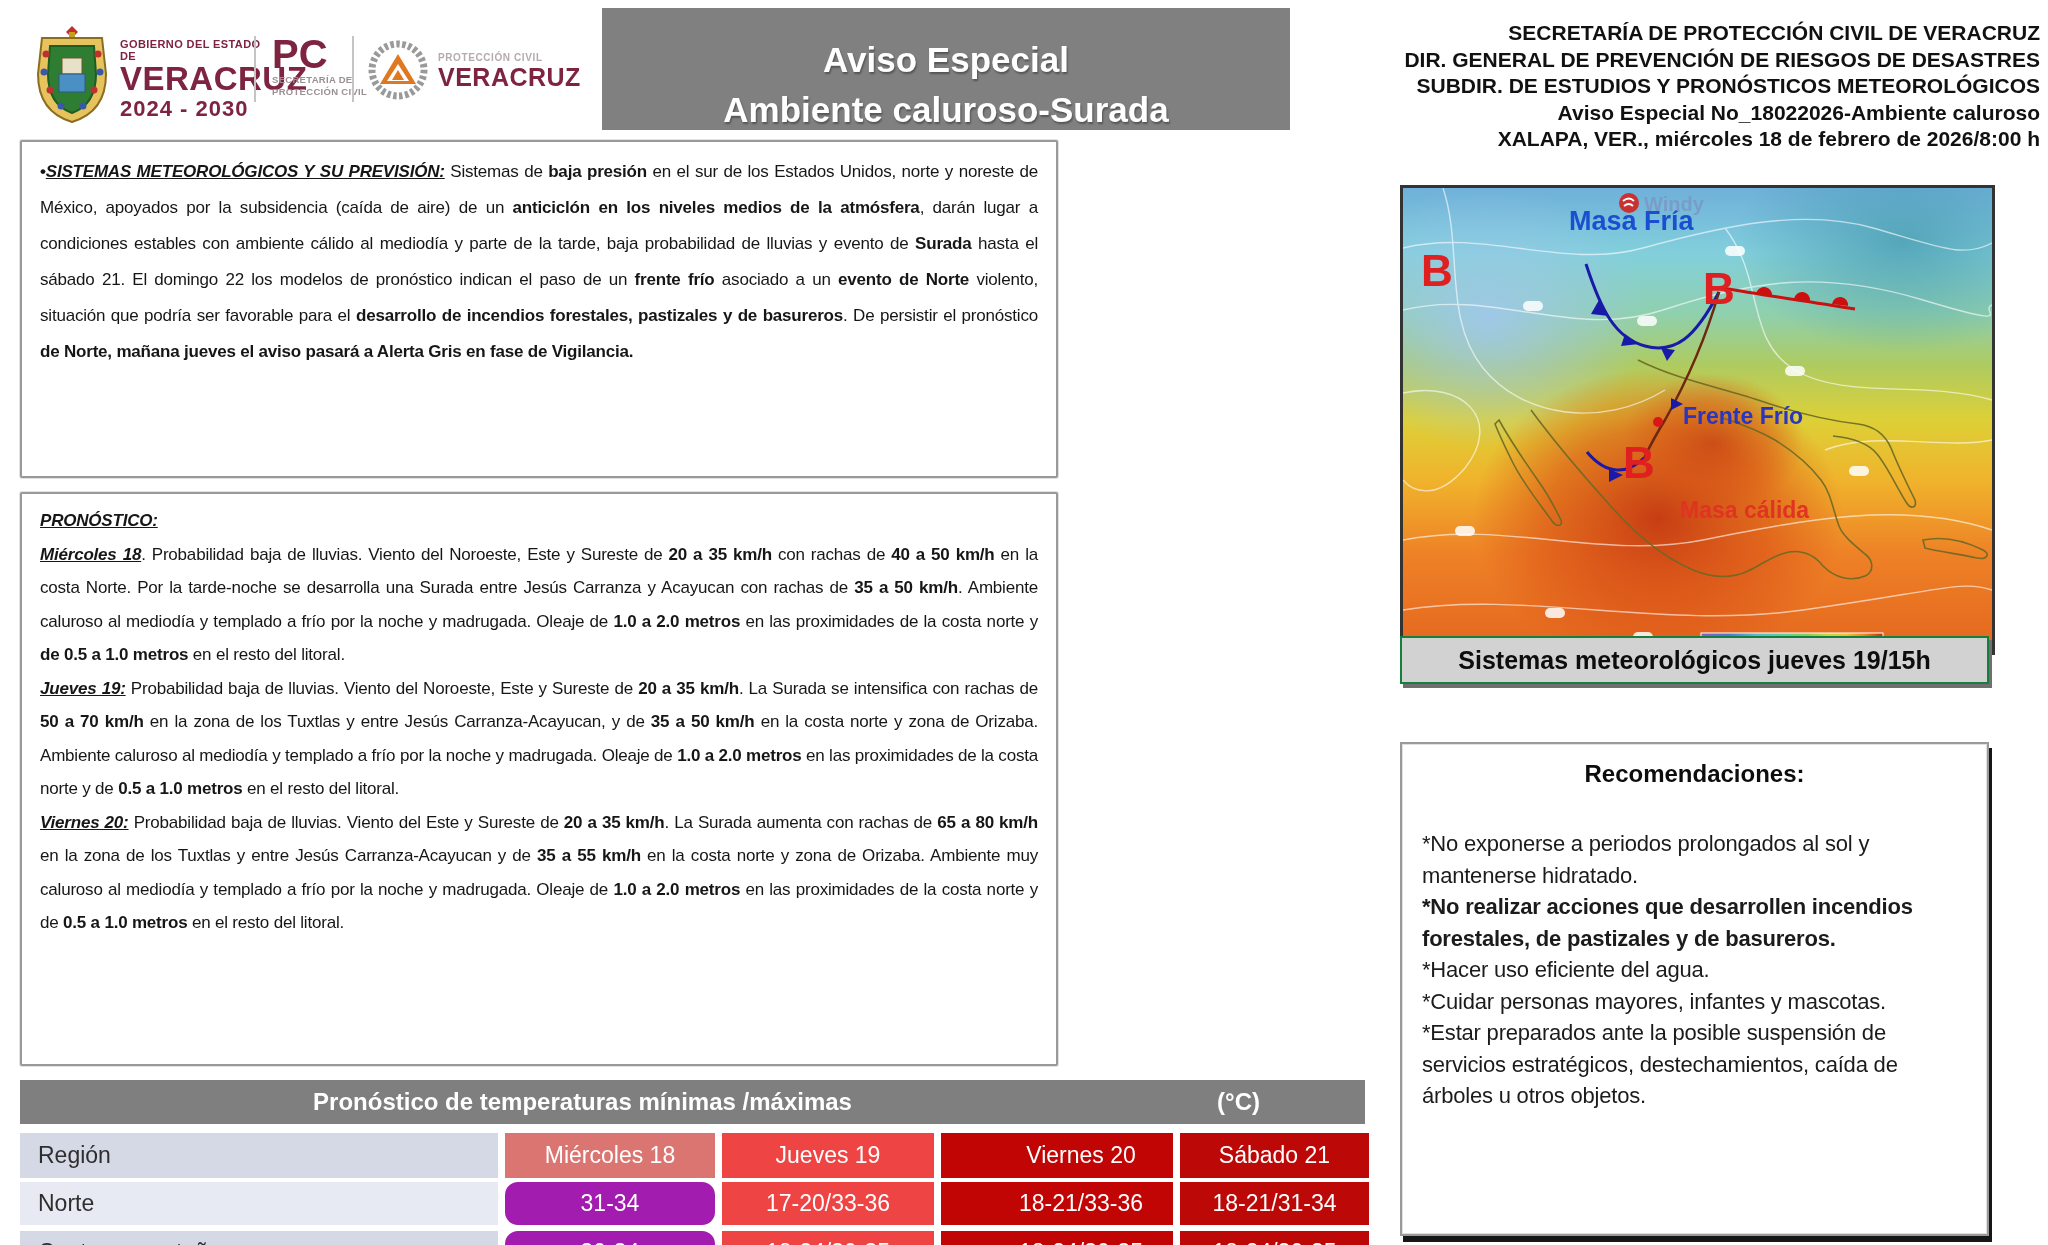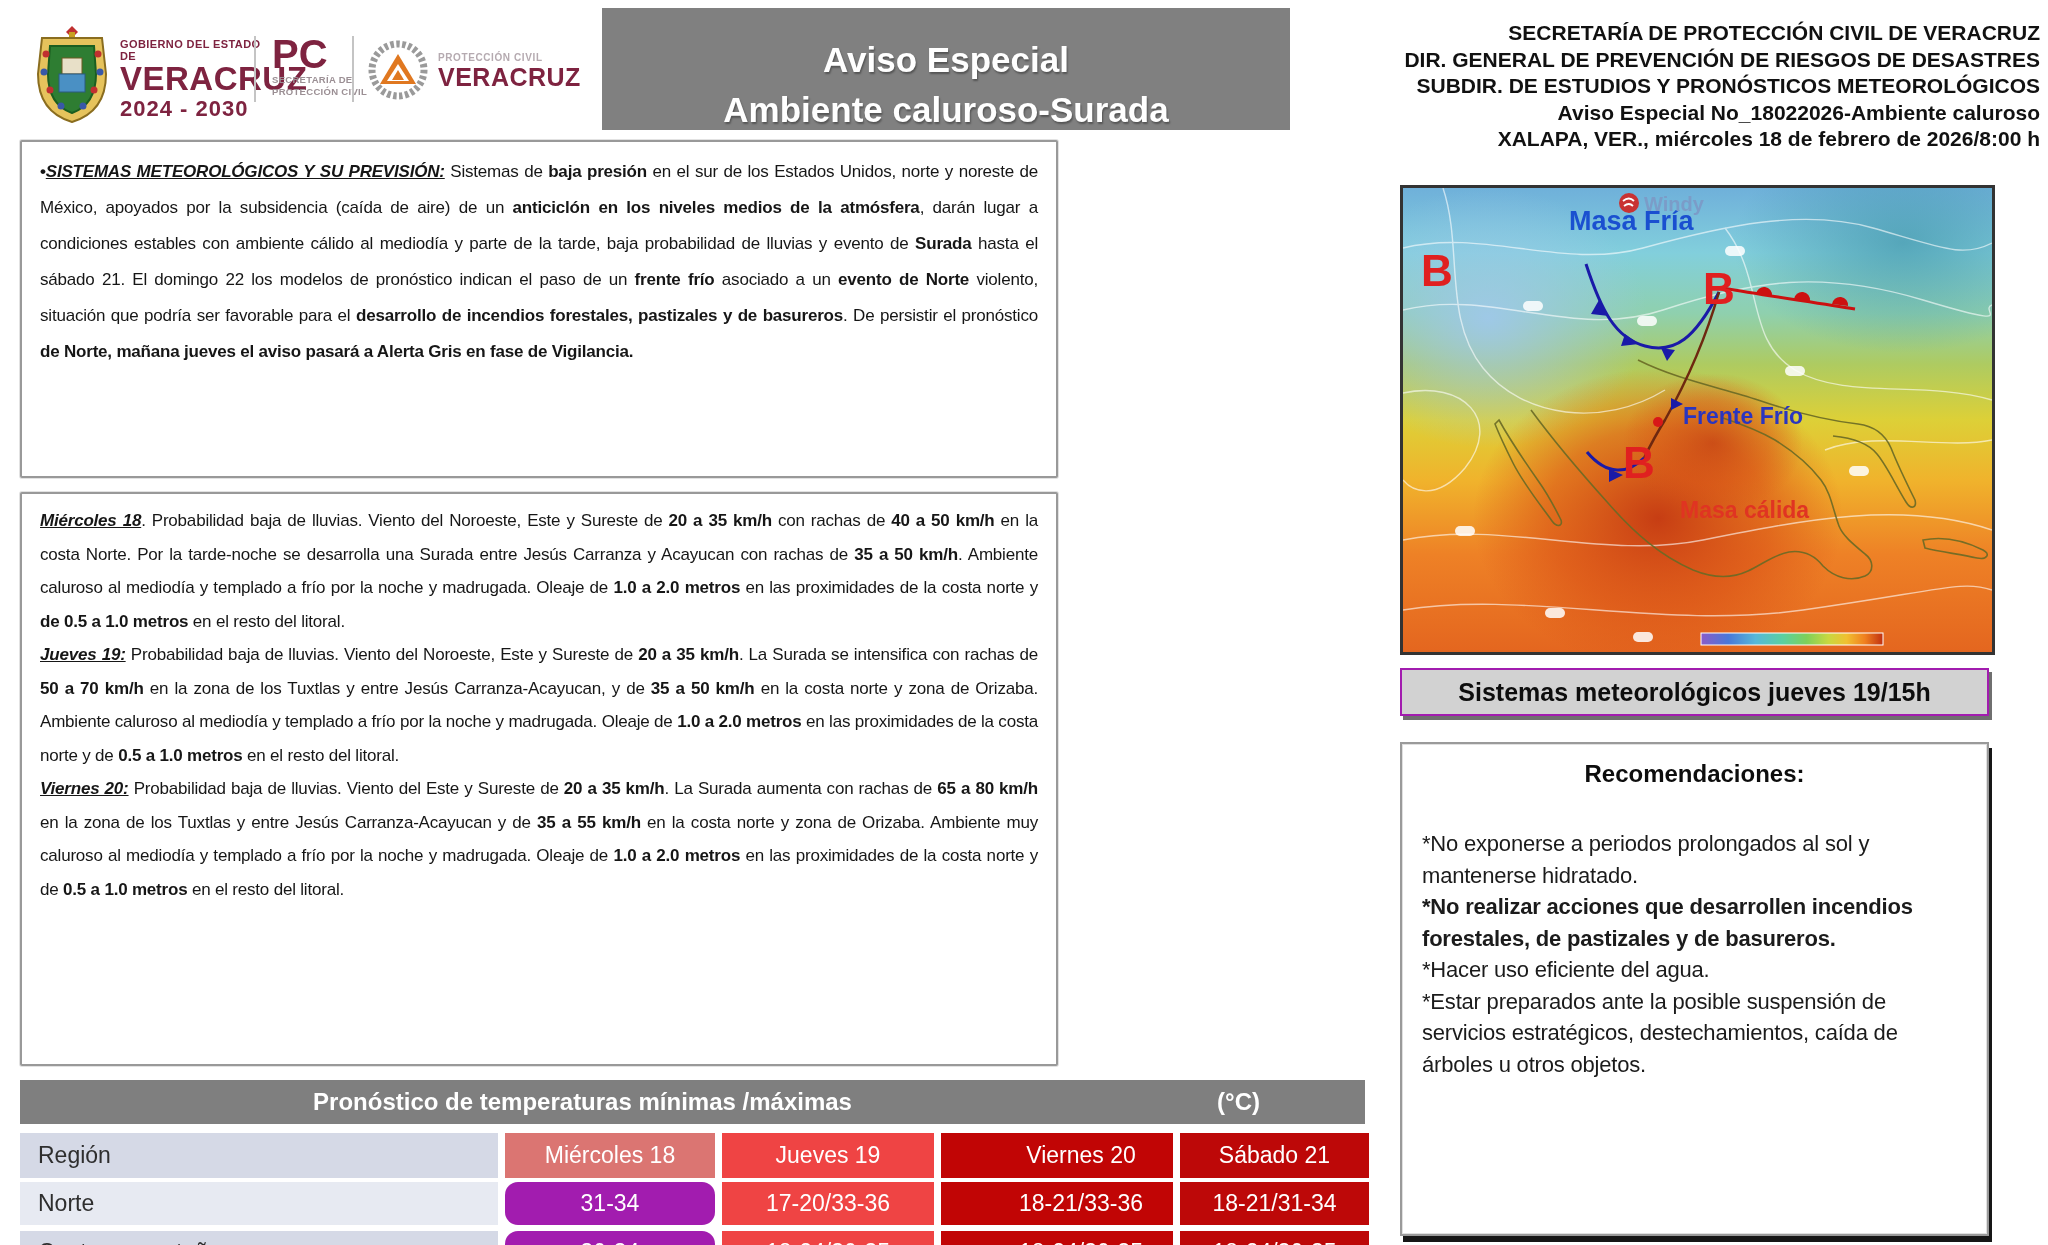--- a/index.html
+++ b/index.html
@@ -44,21 +44,21 @@
   .tc.reg{justify-content:flex-start;padding-left:18px;color:#2e2e2e;}
   .c-regh{background:#d5d9e6;}
   .c-regd{background:#e7eaf2;}
   .c-mieh{background:#db7572;}
   .c-mied{background:#a21caf;border-radius:13px;}
   .c-jue{background:#ef4444;}
   .c-vie{background:#c10505;padding-left:48px;}
   .c-sab{background:#bd0808;}
   
   .mapbox{left:1400px;top:185px;width:595px;height:470px;border:3px solid #333;box-sizing:border-box;background:#e8a030;}
-  .capbox{left:1400px;top:668px;width:589px;height:48px;background:#d2d2d2;border:2px solid #a21caf;
+  .capbox{left:1400px;top:636px;width:589px;height:48px;background:#d2d2d2;border:2px solid #15803d;
           box-shadow:3px 4px 0 #6f6f6f;box-sizing:border-box;
           display:flex;align-items:center;justify-content:center;font-weight:bold;font-size:25px;color:#0d0d0d;}
   .recbox{left:1400px;top:742px;width:589px;height:494px;background:#fff;border:2px solid #9a9a9a;
           box-shadow:3px 6px 0 #161616, inset 0 0 0 1px #e0e0e0;box-sizing:border-box;padding:16px 20px;}
   .rectitle{text-align:center;font-weight:bold;font-size:24px;margin-bottom:40px;color:#0d0d0d;}
   .recitem{font-size:22px;line-height:31.5px;text-align:left;letter-spacing:-.2px;color:#1b1b1b;}
 </style>
 </head>
 <body>
 
@@ -118,20 +118,21 @@
   <div>SUBDIR. DE ESTUDIOS Y PRONÓSTICOS METEOROLÓGICOS</div>
   <div>Aviso  Especial  No_18022026-Ambiente caluroso</div>
   <div>XALAPA, VER.,  miércoles  18 de febrero  de 2026/8:00 h</div>
 </div>
 
 <section class="abs box b1">
   <p class="doc"><span style="font-weight: bold;">•</span><span style="font-weight: bold; font-style: italic; text-decoration: underline;">SISTEMAS METEOROLÓGICOS Y SU PREVISIÓN:</span><span> Sistemas de </span><span style="font-weight: bold;">baja presión</span><span> en el sur de los Estados Unidos, norte y noreste de México, apoyados por la subsidencia (caída de aire) de un </span><span style="font-weight: bold;">anticiclón en los niveles medios de la atmósfera</span><span>, darán lugar a condiciones estables con ambiente cálido al mediodía y parte de la tarde, baja probabilidad de lluvias y evento de </span><span style="font-weight: bold;">Surada</span><span> hasta el sábado 21. El domingo 22 los modelos de pronóstico indican el paso de un </span><span style="font-weight: bold;">frente frío</span><span> asociado a un </span><span style="font-weight: bold;">evento de Norte</span><span> violento, situación que podría ser favorable para el </span><span style="font-weight: bold;">desarrollo de incendios forestales, pastizales y de basureros</span><span>. De persistir el pronóstico </span><span style="font-weight: bold;">de Norte, mañana jueves el aviso pasará a Alerta Gris en fase de Vigilancia.</span></p>
 </section>
 
 <section class="abs box b2">
+  <p class="doc"><span style="font-weight: bold; font-style: italic; text-decoration: underline;">PRONÓSTICO:</span></p>
   <p class="doc"><span style="font-weight: bold; font-style: italic; text-decoration: underline;">Miércoles 18</span><span>. Probabilidad baja de lluvias. Viento del Noroeste, Este y Sureste de </span><span style="font-weight: bold;">20 a 35 km/h</span><span> con rachas de  </span><span style="font-weight: bold;">40 a 50 km/h</span><span> en la costa Norte. Por la tarde-noche se desarrolla una Surada entre Jesús Carranza y Acayucan con rachas de </span><span style="font-weight: bold;">35 a 50 km/h</span><span>. Ambiente caluroso al mediodía y templado a frío por la noche y madrugada. Oleaje de </span><span style="font-weight: bold;">1.0 a 2.0 metros</span><span> en las proximidades de la costa norte y </span><span style="font-weight: bold;">de 0.5 a 1.0 metros</span><span> en el resto del litoral.</span></p>
   <p class="doc"><span style="font-weight: bold; font-style: italic; text-decoration: underline;">Jueves 19:</span><span> Probabilidad baja de lluvias. Viento del Noroeste, Este y Sureste de </span><span style="font-weight: bold;">20 a 35 km/h</span><span>. La Surada se intensifica con rachas de </span><span style="font-weight: bold;">50 a 70 km/h</span><span> en la zona de los Tuxtlas y entre Jesús Carranza-Acayucan, y de </span><span style="font-weight: bold;">35 a 50 km/h</span><span> en la costa norte y zona de Orizaba. Ambiente caluroso al mediodía y templado a frío por la noche y madrugada. Oleaje de </span><span style="font-weight: bold;">1.0 a 2.0 metros</span><span> en las proximidades de la costa norte y de </span><span style="font-weight: bold;">0.5 a 1.0 metros</span><span> en el resto del litoral.</span></p>
   <p class="doc"><span style="font-weight: bold; font-style: italic; text-decoration: underline;">Viernes 20:</span><span> Probabilidad baja de lluvias. Viento del Este y Sureste de </span><span style="font-weight: bold;">20 a 35 km/h</span><span>. La Surada aumenta con rachas de </span><span style="font-weight: bold;">65 a 80 km/h</span><span> en la zona de los Tuxtlas y entre Jesús Carranza-Acayucan y de </span><span style="font-weight: bold;">35 a 55 km/h</span><span> en la costa norte y zona de Orizaba. Ambiente muy caluroso al mediodía y templado a frío por la noche y madrugada. Oleaje de </span><span style="font-weight: bold;">1.0 a 2.0 metros</span><span> en las proximidades de la costa norte y de </span><span style="font-weight: bold;">0.5 a 1.0 metros</span><span> en el resto del litoral.</span></p>
 </section>
 
 <section class="abs ttab">
   <div class="band">
     <span class="bt">Pronóstico de temperaturas  mínimas /máximas</span>
     <span class="bu">(°C)</span>
   </div>
@@ -267,14 +268,15 @@
 
 <div class="abs capbox">
   <span>Sistemas meteorológicos  jueves 19/15h</span>
 </div>
 
 <aside class="abs recbox">
   <div class="rectitle">Recomendaciones:</div>
   <p class="recitem"><span>*No exponerse a periodos  prolongados  al sol y mantenerse  hidratado.</span></p>
   <p class="recitem"><span style="font-weight: bold;">*No realizar acciones que desarrollen incendios  forestales,  de pastizales y de basureros.</span></p>
   <p class="recitem"><span>*Hacer uso eficiente del agua.</span></p>
+  <p class="recitem"><span>*Cuidar  personas  mayores,  infantes  y mascotas.</span></p>
   <p class="recitem"><span>*Estar preparados  ante  la  posible  suspensión de servicios  estratégicos,  destechamientos, caída de árboles  u otros  objetos.</span></p>
 </aside>
 
 </body></html>

